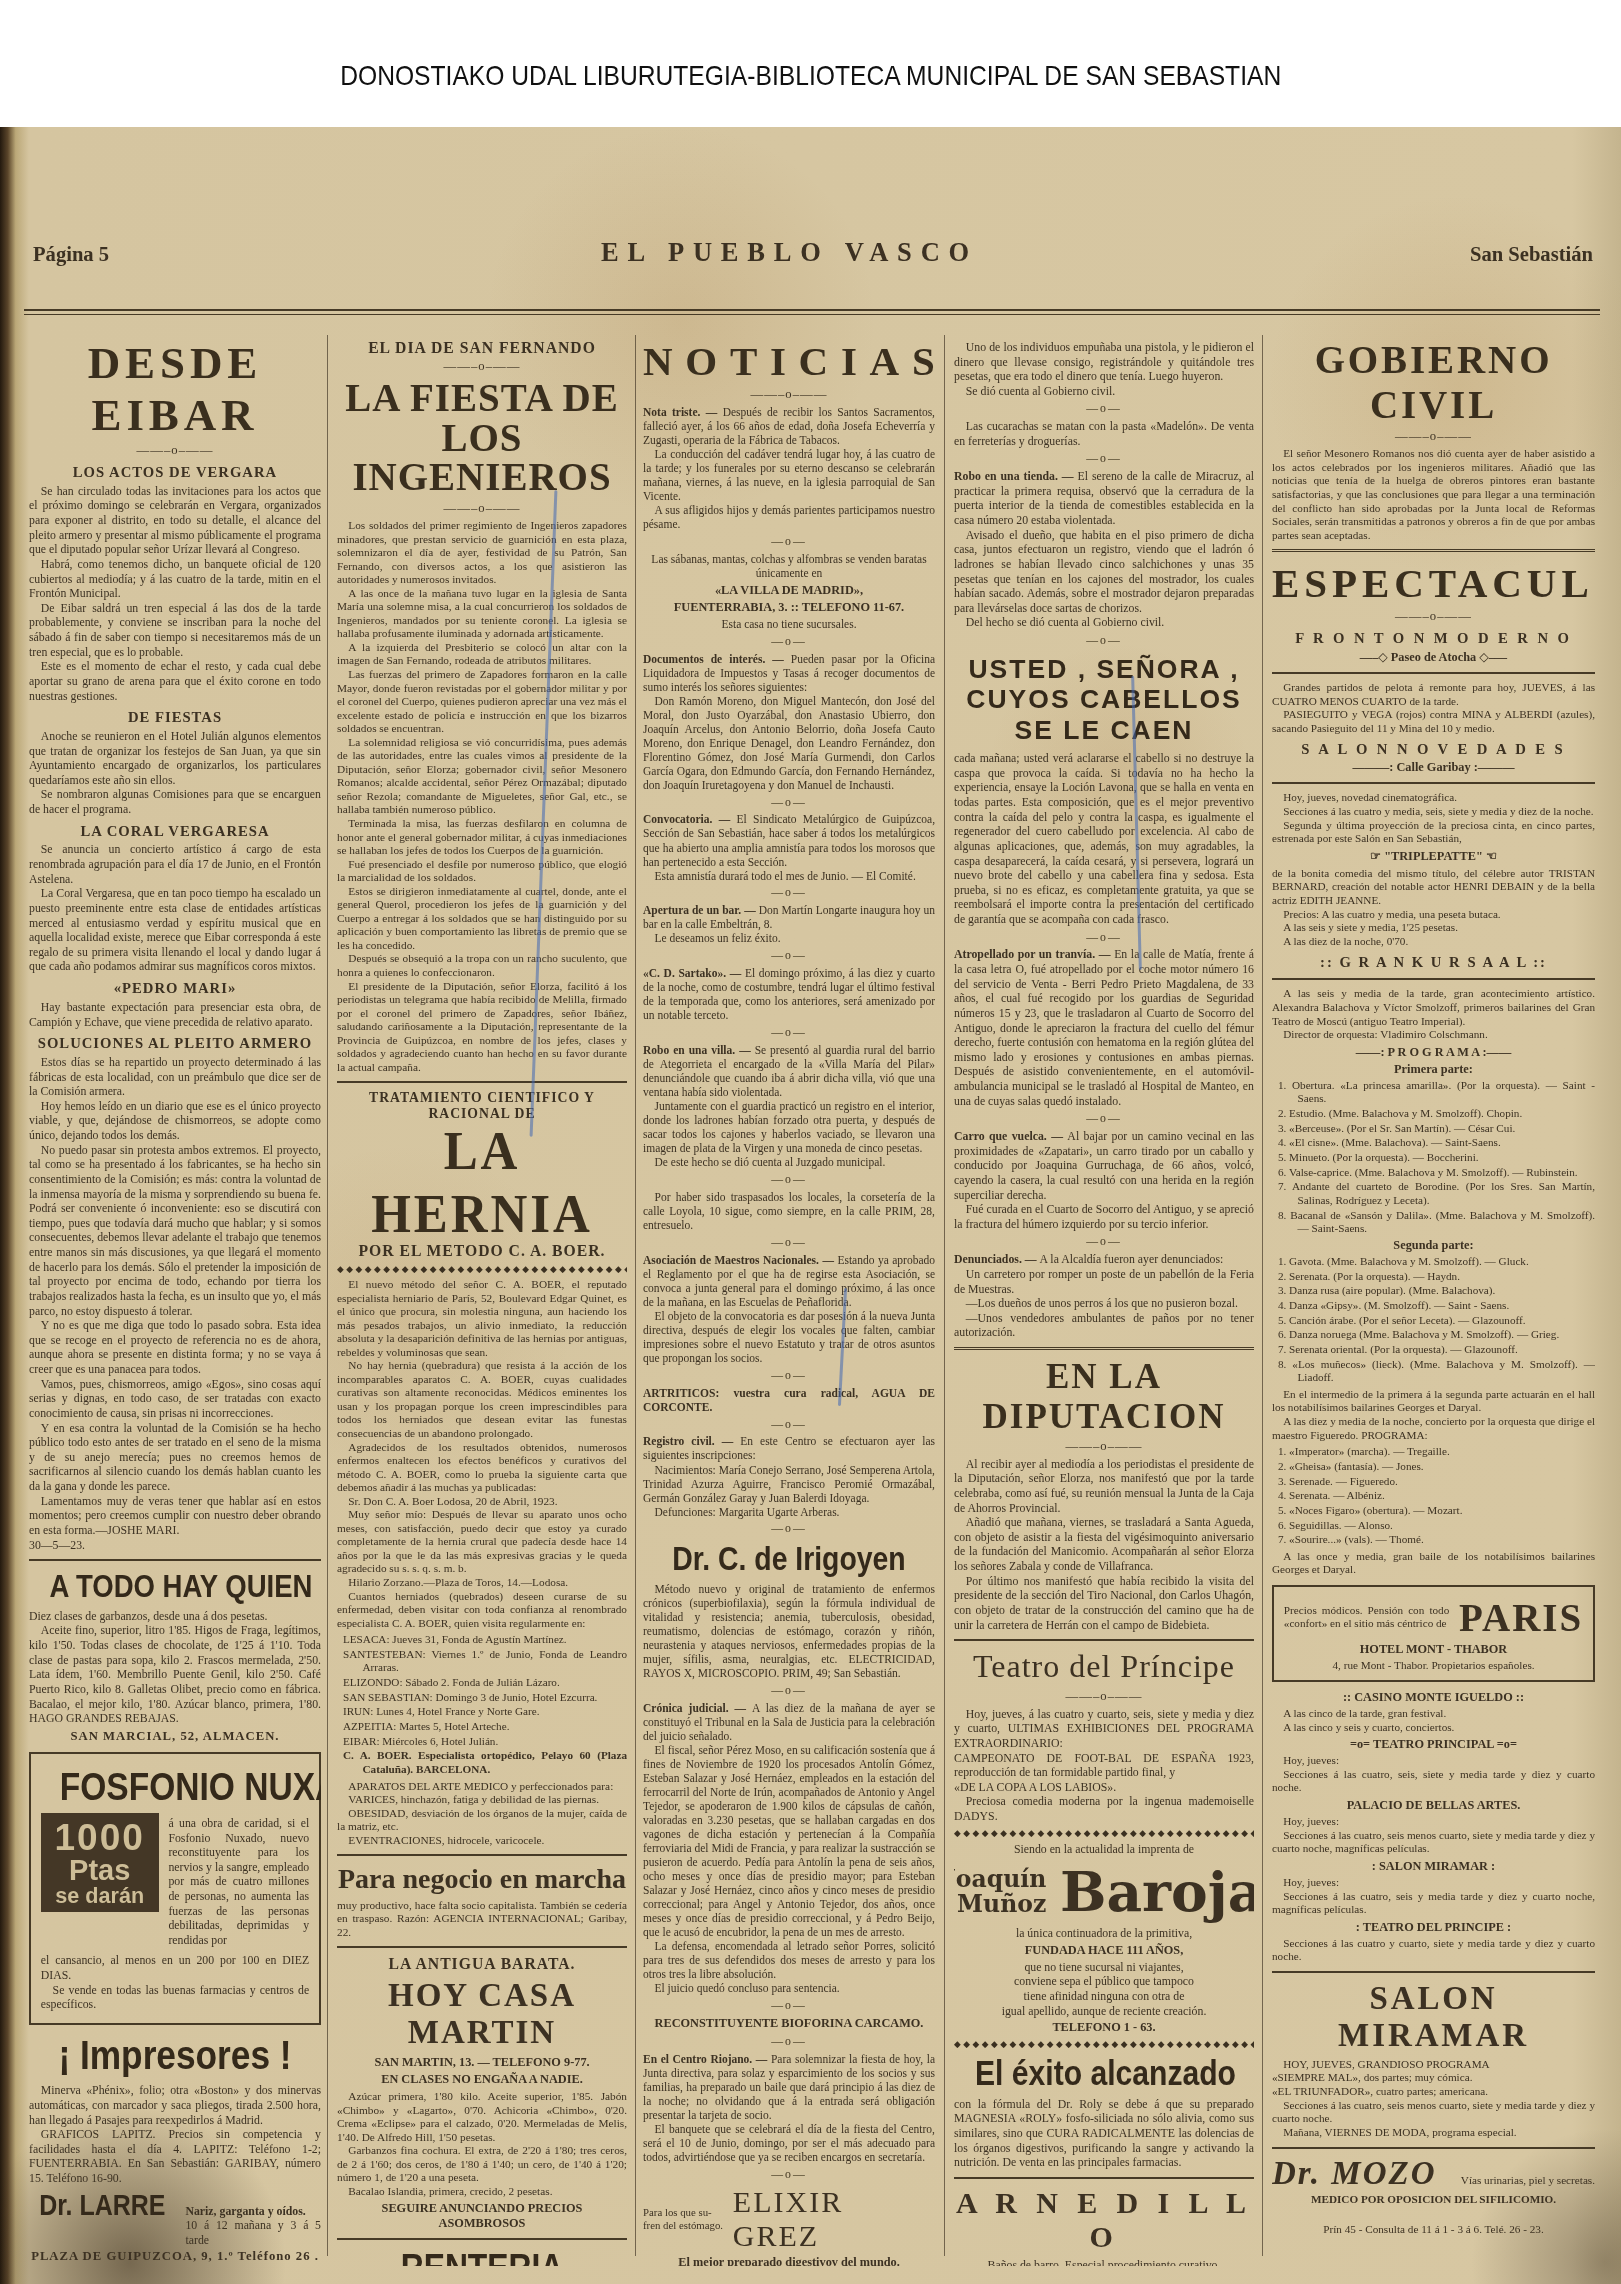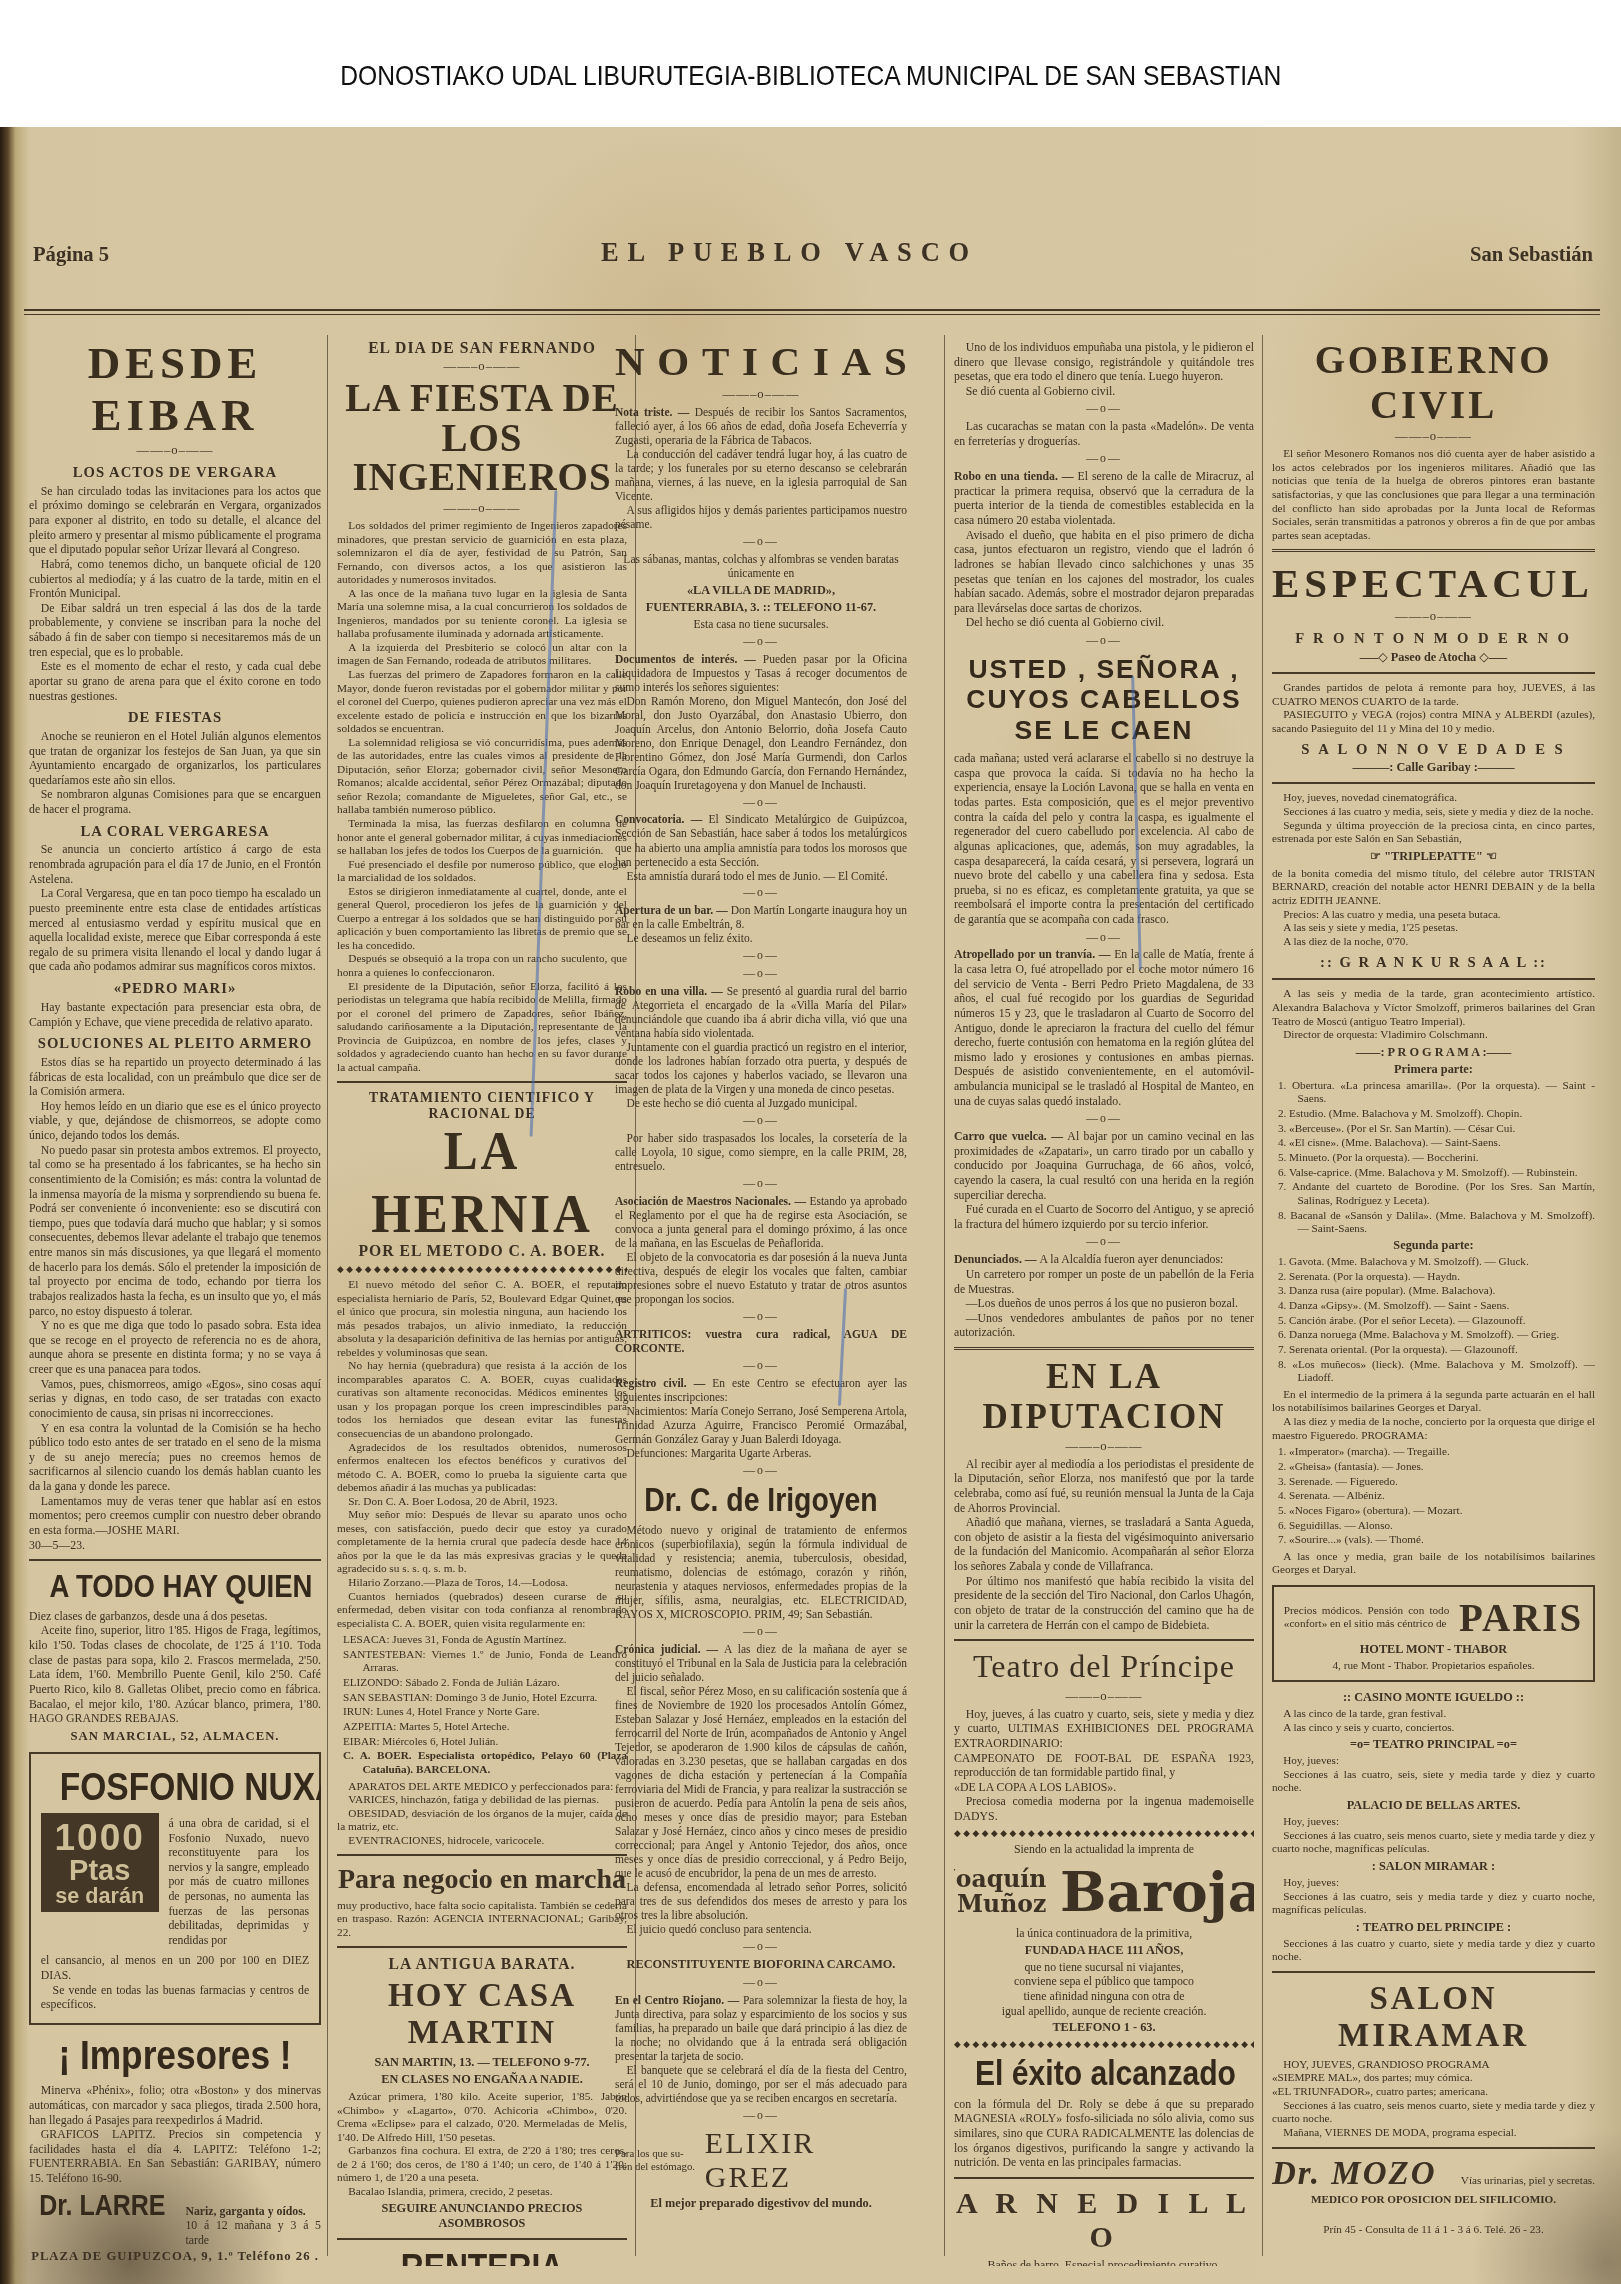--- a/index.html
+++ b/index.html
@@ -193,41 +193,42 @@
     <p class="tagline">EN CLASES NO ENGAÑA A NADIE.</p>
     <p class="bd"> Azúcar primera, 1'80 kilo. Aceite superior, 1'85. Jabón «Chimbo» y «Lagarto», 0'70. Achicoria «Chimbo», 0'20. Crema «Eclipse» para el calzado, 0'20. Mermeladas de Melis, 1'40. De Alfredo Hill, 1'50 pesetas.
  Garbanzos fina cochura. El extra, de 2'20 á 1'80; tres ceros, de 2 á 1'60; dos ceros, de 1'80 á 1'40; un cero, de 1'40 á 1'20; número 1, de 1'20 a una peseta.
  Bacalao Islandia, primera, crecido, 2 pesetas.</p>
     <p class="tagline">SEGUIRE ANUNCIANDO PRECIOS ASOMBROSOS</p>
     <div class="rule"></div>
     <h2 class="h-sansbig" style="font-size:37px">RENTERIA</h2>
 
   </div>
 
-  <div class="col c3s" style="left:615px;width:292px">
+  <div class="col c3s" style="left:643px;width:292px">
     <h1 class="h1 h-noticias">NOTICIAS</h1>
     <div class="orn">——–o–——</div>
     <p class="bd"><b class="ld">Nota triste. — </b><span>Después de recibir los Santos Sacramentos, falleció ayer, á los 66 años de edad, doña Josefa Echeverría y Zugasti, operaria de la Fábrica de Tabacos.
  La conducción del cadáver tendrá lugar hoy, á las cuatro de la tarde; y los funerales por su eterno descanso se celebrarán mañana, viernes, á las nueve, en la iglesia parroquial de San Vicente.
  A sus afligidos hijos y demás parientes participamos nuestro pésame.</span></p>
     <div class="sep">—o—</div>
     <p class="bd ctr">Las sábanas, mantas, colchas y alfombras se venden baratas únicamente en</p>
     <p class="tagline">«LA VILLA DE MADRID»,</p>
     <p class="tagline">FUENTERRABIA, 3.   ::   TELEFONO 11-67.</p>
     <p class="bd ctr" style="margin-top:0">Esta casa no tiene sucursales.</p>
     <div class="sep">—o—</div>
     <p class="bd"><b class="ld">Documentos de interés. — </b><span>Pueden pasar por la Oficina Liquidadora de Impuestos y Tasas á recoger documentos de sumo interés los señores siguientes:
  Don Ramón Moreno, don Miguel Mantecón, don José del Moral, don Justo Oyarzábal, don Anastasio Ubierro, don Joaquín Arcelus, don Antonio Belorrio, doña Josefa Cauto Moreno, don Enrique Denagel, don Leandro Fernández, don Florentino Gómez, don José María Gurmendi, don Carlos García Ogara, don Edmundo García, don Fernando Hernández, don Joaquín Iruretagoyena y don Manuel de Inchausti.</span></p>
     <div class="sep">—o—</div>
     <p class="bd"><b class="ld">Convocatoria. — </b><span>El Sindicato Metalúrgico de Guipúzcoa, Sección de San Sebastián, hace saber á todos los metalúrgicos que ha abierto una amplia amnistía para todos los morosos que han pertenecido a esta Sección.
  Esta amnistía durará todo el mes de Junio. — El Comité.</span></p>
     <div class="sep">—o—</div>
     <p class="bd"><b class="ld">Apertura de un bar. — </b><span>Don Martín Longarte inaugura hoy un bar en la calle Embeltrán, 8.
  Le deseamos un feliz éxito.</span></p>
     <div class="sep">—o—</div>
+    <p class="bd"><b class="ld">«C. D. Sartako». — </b><span>El domingo próximo, á las diez y cuarto de la noche, como de costumbre, tendrá lugar el último festival de la temporada que, como los anteriores, será amenizado por un notable terceto.</span></p>
     <div class="sep">—o—</div>
     <p class="bd"><b class="ld">Robo en una villa. — </b><span>Se presentó al guardia rural del barrio de Ategorrieta el encargado de la «Villa María del Pilar» denunciándole que cuando iba á abrir dicha villa, vió que una ventana había sido violentada.
  Juntamente con el guardia practicó un registro en el interior, donde los ladrones habían forzado otra puerta, y después de sacar todos los cajones y haberlos vaciado, se llevaron una imagen de plata de la Virgen y una moneda de cinco pesetas.
  De este hecho se dió cuenta al Juzgado municipal.</span></p>
     <div class="sep">—o—</div>
     <p class="bd"> Por haber sido traspasados los locales, la corsetería de la calle Loyola, 10 sigue, como siempre, en la calle PRIM, 28, entresuelo.</p>
     <div class="sep">—o—</div>
     <p class="bd"><b class="ld">Asociación de Maestros Nacionales. — </b><span>Estando ya aprobado el Reglamento por el que ha de regirse esta Asociación, se convoca a junta general para el domingo próximo, á las once de la mañana, en las Escuelas de Peñaflorida.
  El objeto de la convocatoria es dar posesión á la nueva Junta directiva, después de elegir los vocales que falten, cambiar impresiones sobre el nuevo Estatuto y tratar de otros asuntos que propongan los socios.</span></p>
     <div class="sep">—o—</div>

